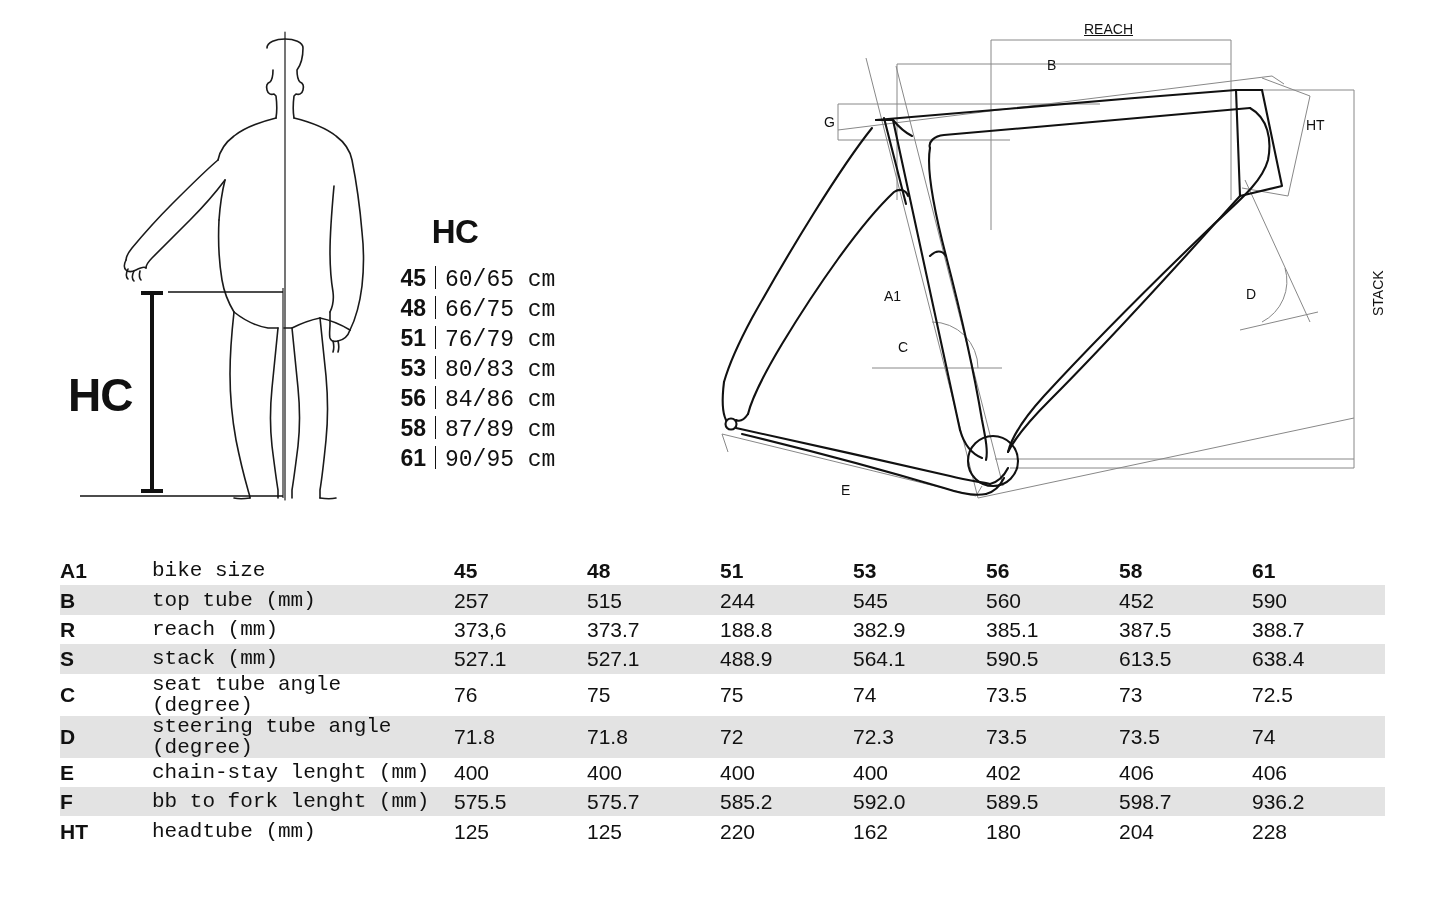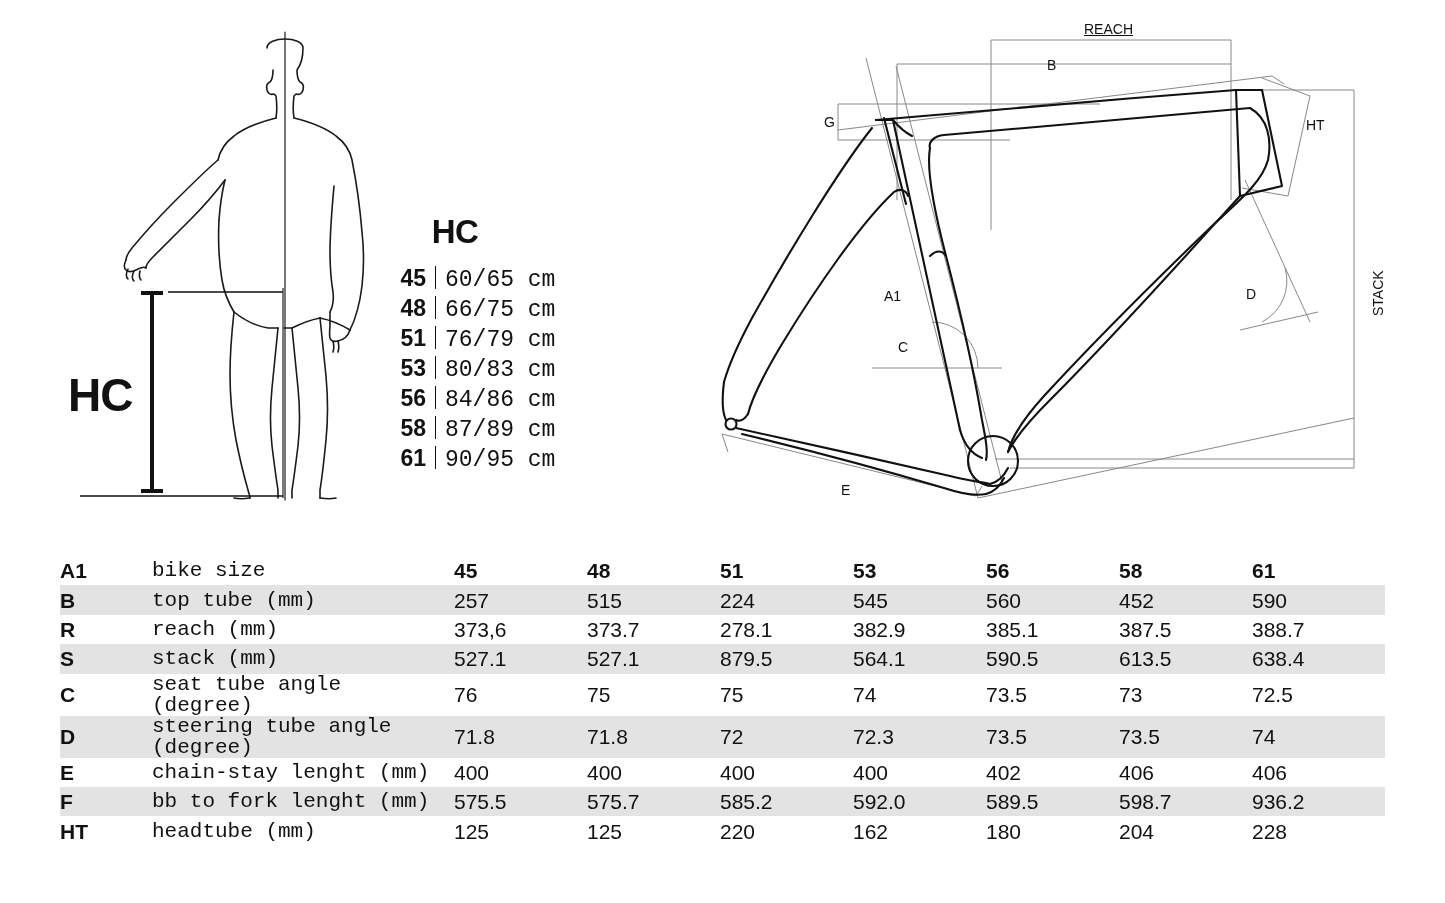--- a/index.html
+++ b/index.html
@@ -359,43 +359,43 @@
           <td class="val">53</td>
           <td class="val">56</td>
           <td class="val">58</td>
           <td class="val">61</td>
         </tr>
         <tr class="alt">
           <td class="code">B</td>
           <td class="desc">top tube (mm)</td>
           <td class="val">257</td>
           <td class="val">515</td>
-          <td class="val">224</td>
+          <td class="val">244</td>
           <td class="val">545</td>
           <td class="val">560</td>
           <td class="val">452</td>
           <td class="val">590</td>
         </tr>
         <tr>
           <td class="code">R</td>
           <td class="desc">reach (mm)</td>
           <td class="val">373,6</td>
           <td class="val">373.7</td>
-          <td class="val">278.1</td>
+          <td class="val">188.8</td>
           <td class="val">382.9</td>
           <td class="val">385.1</td>
           <td class="val">387.5</td>
           <td class="val">388.7</td>
         </tr>
         <tr class="alt">
           <td class="code">S</td>
           <td class="desc">stack (mm)</td>
           <td class="val">527.1</td>
           <td class="val">527.1</td>
-          <td class="val">879.5</td>
+          <td class="val">488.9</td>
           <td class="val">564.1</td>
           <td class="val">590.5</td>
           <td class="val">613.5</td>
           <td class="val">638.4</td>
         </tr>
         <tr>
           <td class="code">C</td>
           <td class="desc">seat tube angle (degree)</td>
           <td class="val">76</td>
           <td class="val">75</td>

